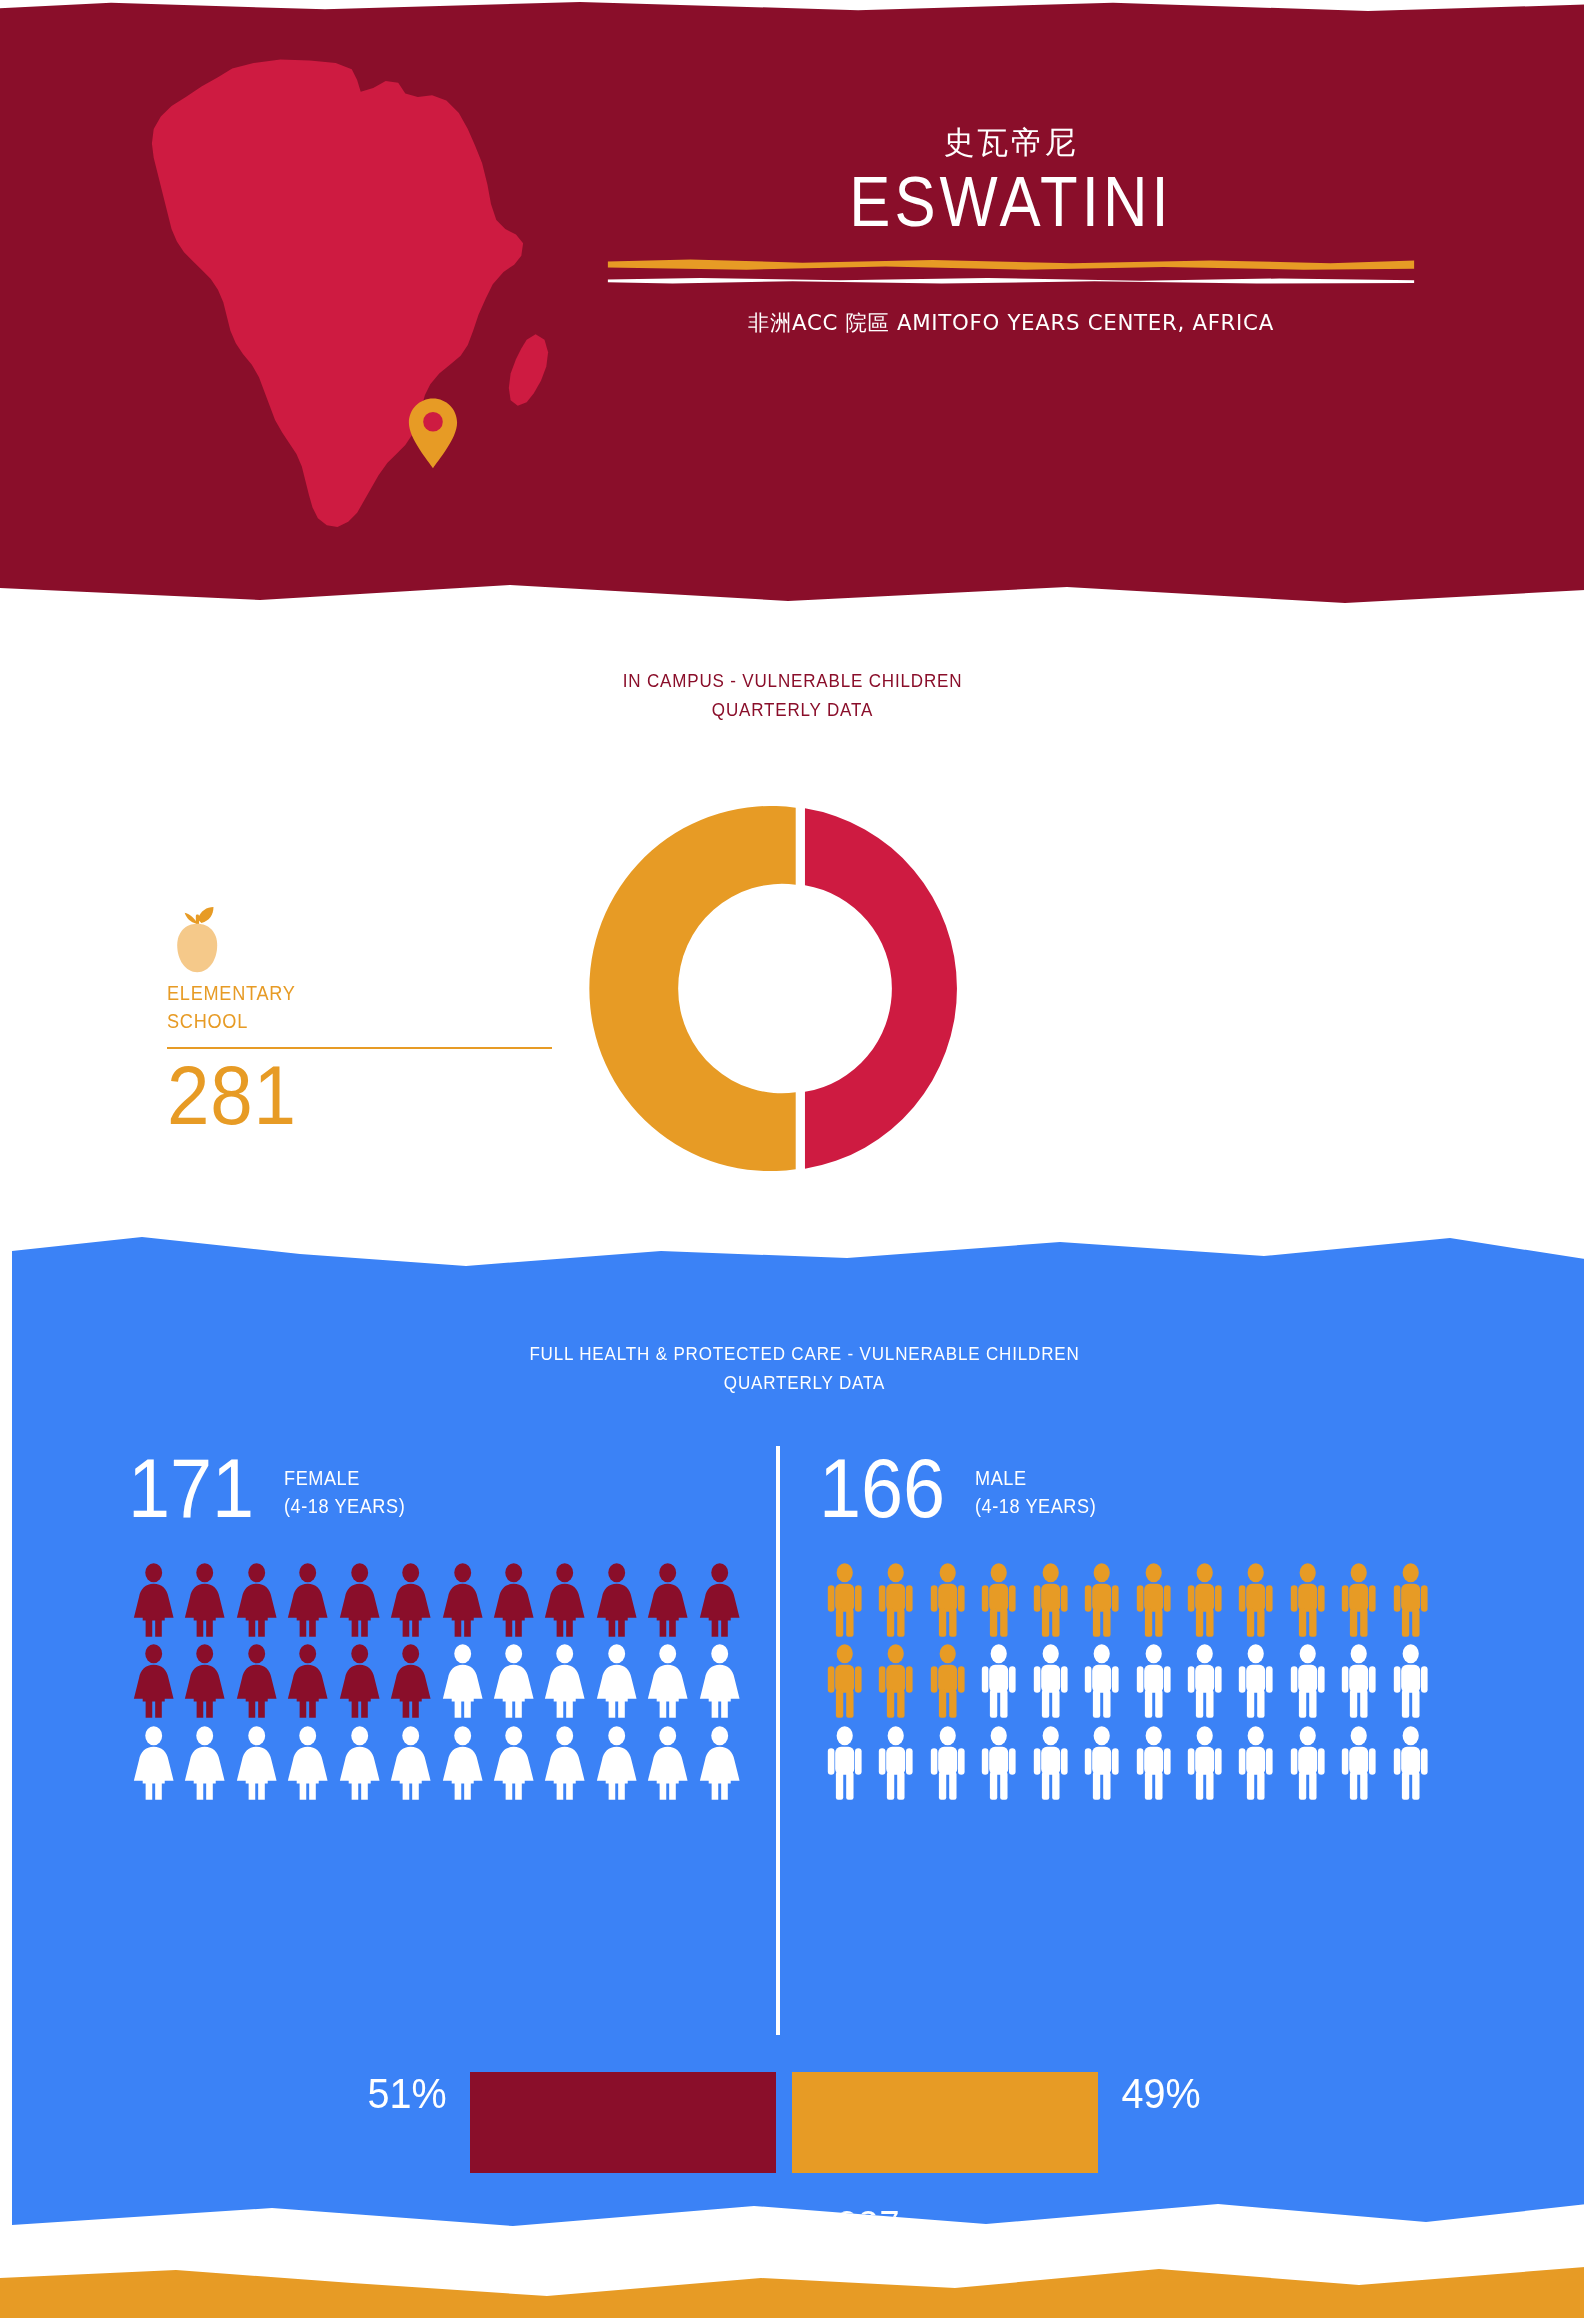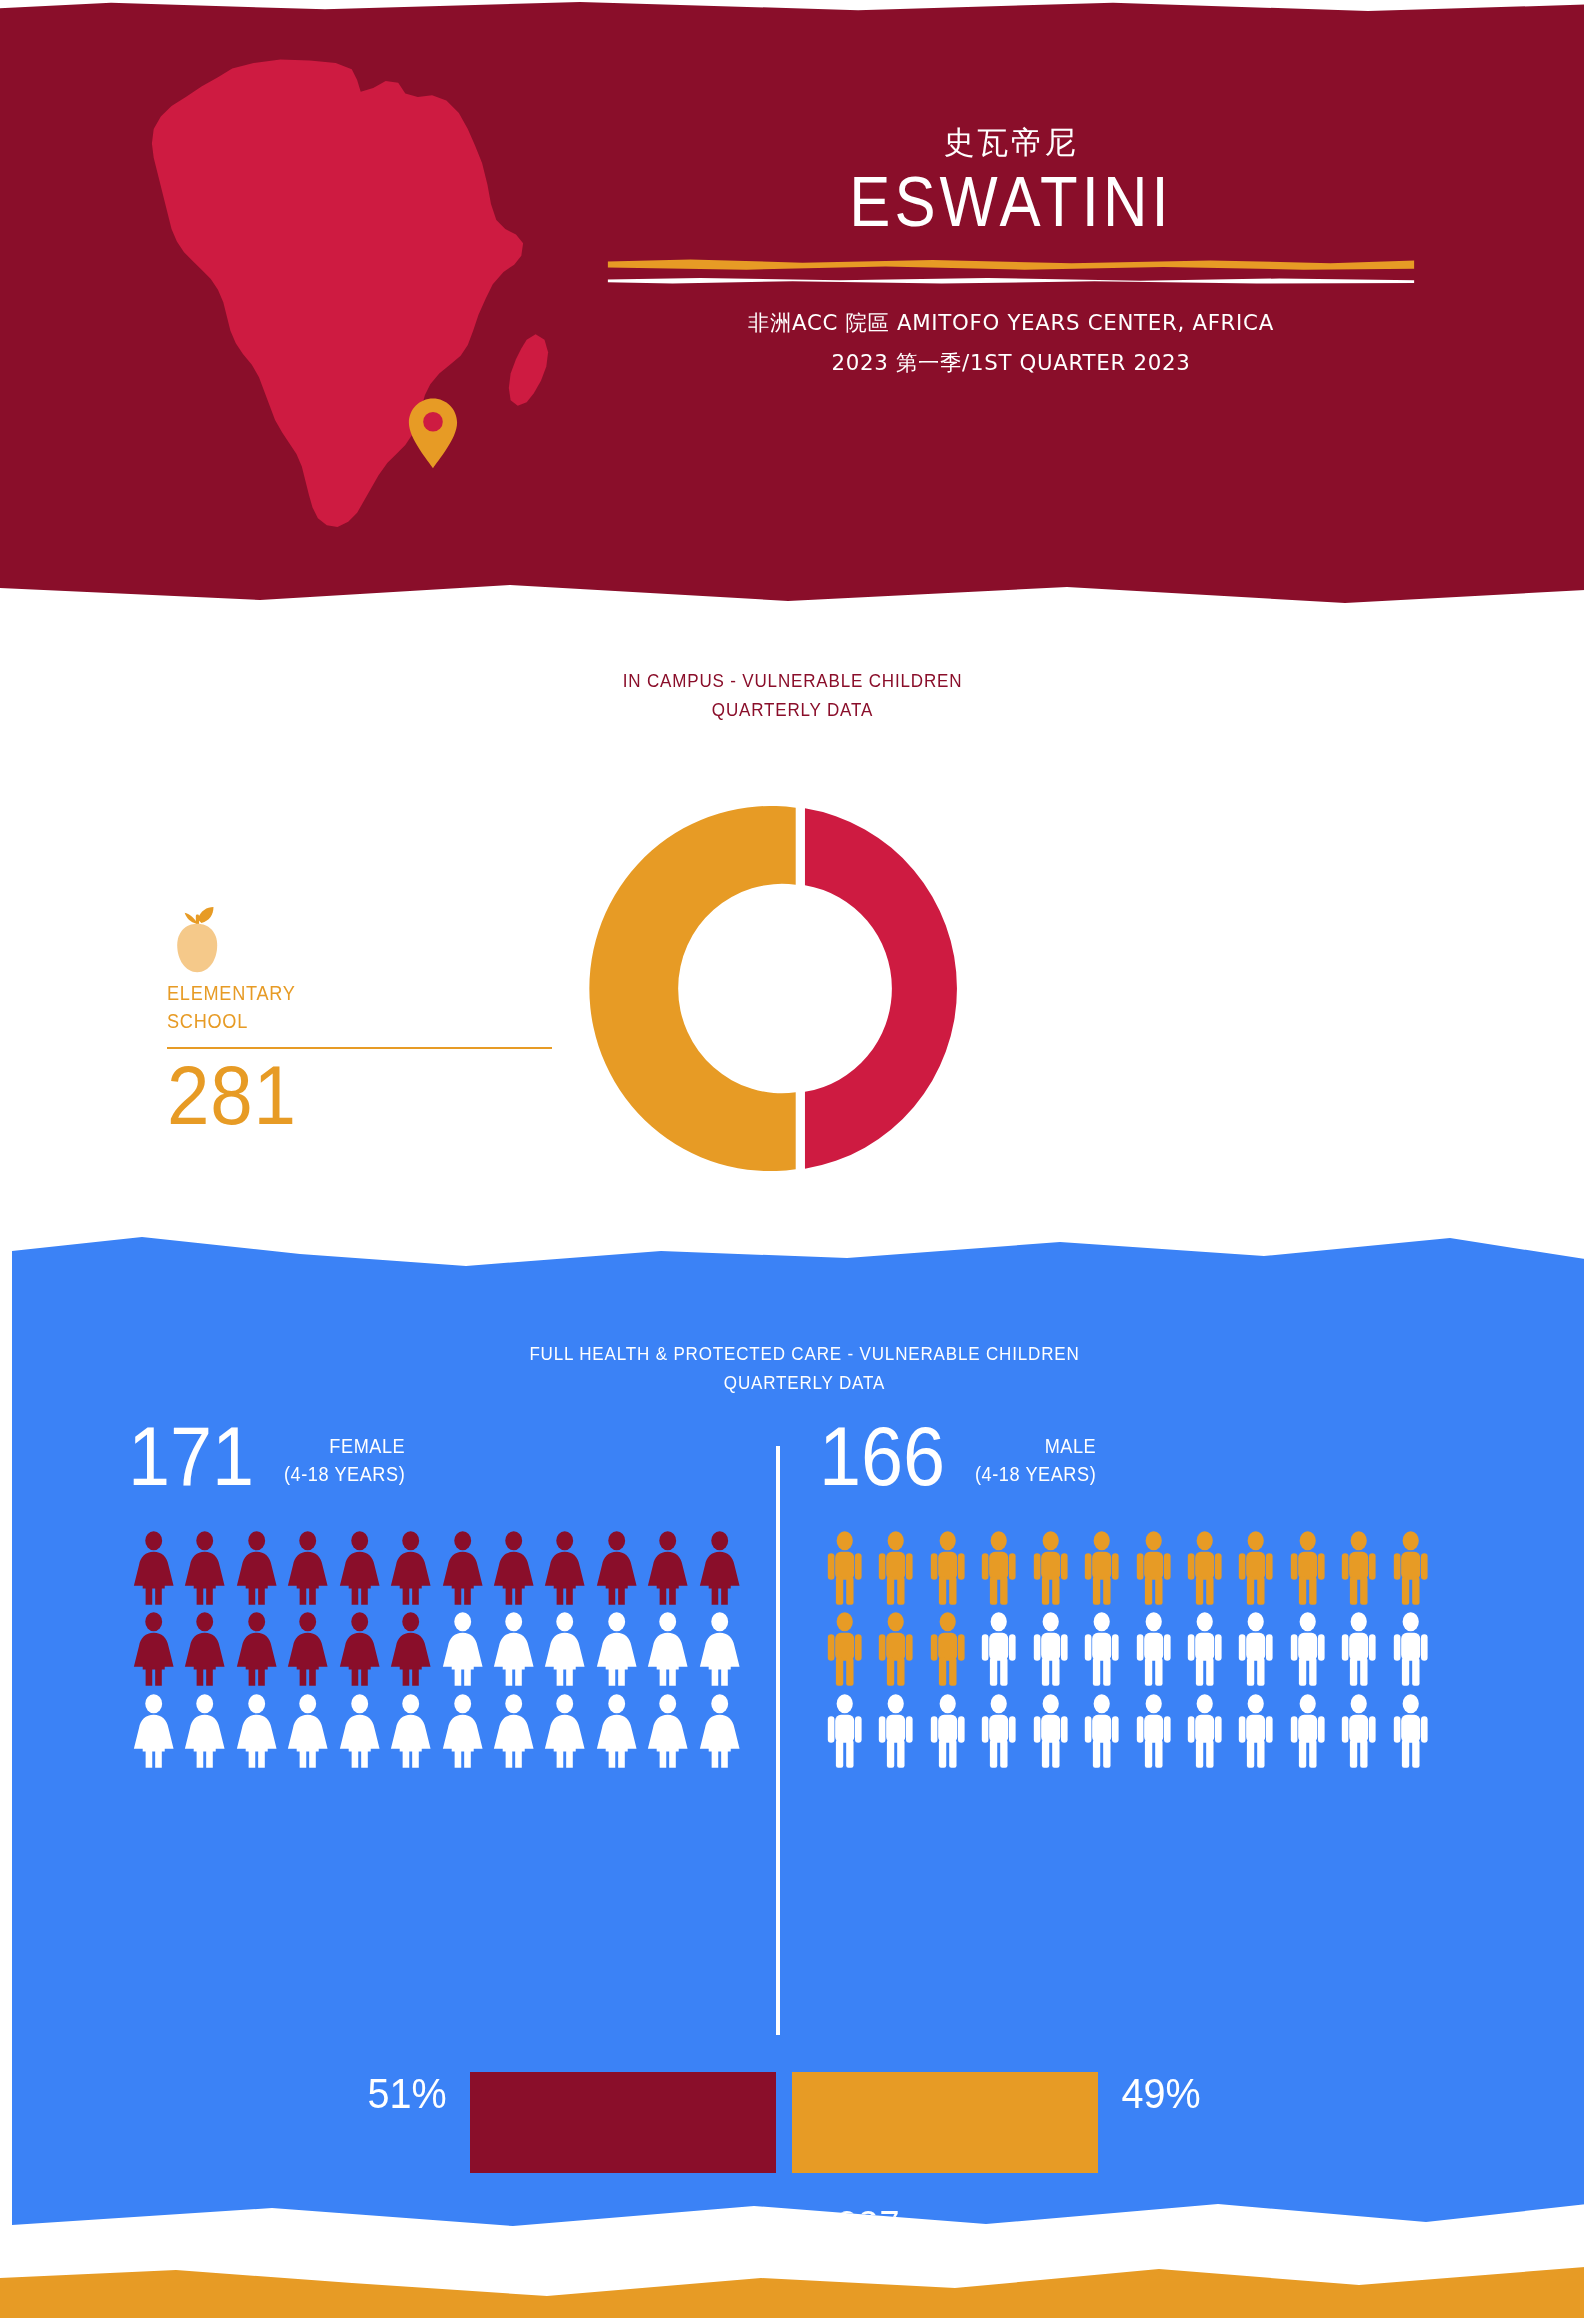--- a/index.html
+++ b/index.html
@@ -106,21 +106,21 @@
   }
   .health-head{
     position:absolute;left:0;top:134px;width:1585px;text-align:center;
     color:#ffffff;font-size:18.5px;line-height:1.55;letter-spacing:0.9px;
     font-family:"Liberation Sans Narrow","Liberation Sans",sans-serif;
     transform:scaleX(0.92);
   }
   .divider-v{
     position:absolute;left:764px;top:240px;width:4.2px;height:589px;background:#ffffff;
   }
-  .grp{position:absolute;top:208px;text-align:right;}
+  .grp{position:absolute;top:240px;}
   .grp.female{left:116px;width:617px;}
   .grp.male{left:807px;width:617px;}
   .grp-head{display:flex;align-items:flex-end;gap:16px;height:83px;}
   .grp-num{
     color:#ffffff;font-size:84px;line-height:0.95;font-weight:300;
     font-family:"Liberation Sans Narrow","Liberation Sans",sans-serif;
     transform:scaleX(0.9);transform-origin:left bottom;
   }
   .grp-lbl{
     color:#ffffff;font-size:19.5px;line-height:1.42;letter-spacing:0.6px;
@@ -195,21 +195,20 @@
 
     <div class="title-block">
       <div class="title-cn">史瓦帝尼</div>
       <div class="title-en">ESWATINI</div>
       <div class="rule-group">
         <div class="rule-orange"></div>
         <div class="rule-white"></div>
       </div>
       <div class="subtitle">
         <div>非洲ACC 院區  AMITOFO YEARS CENTER, AFRICA</div>
-        <div>2023 第一季/1ST QUARTER 2023</div>
       </div>
     </div>
   </div>
 
   <div class="donut-section">
 
     <div class="sec-head">
       <div>IN CAMPUS - VULNERABLE CHILDREN</div>
       <div>QUARTERLY DATA</div>
     </div>

